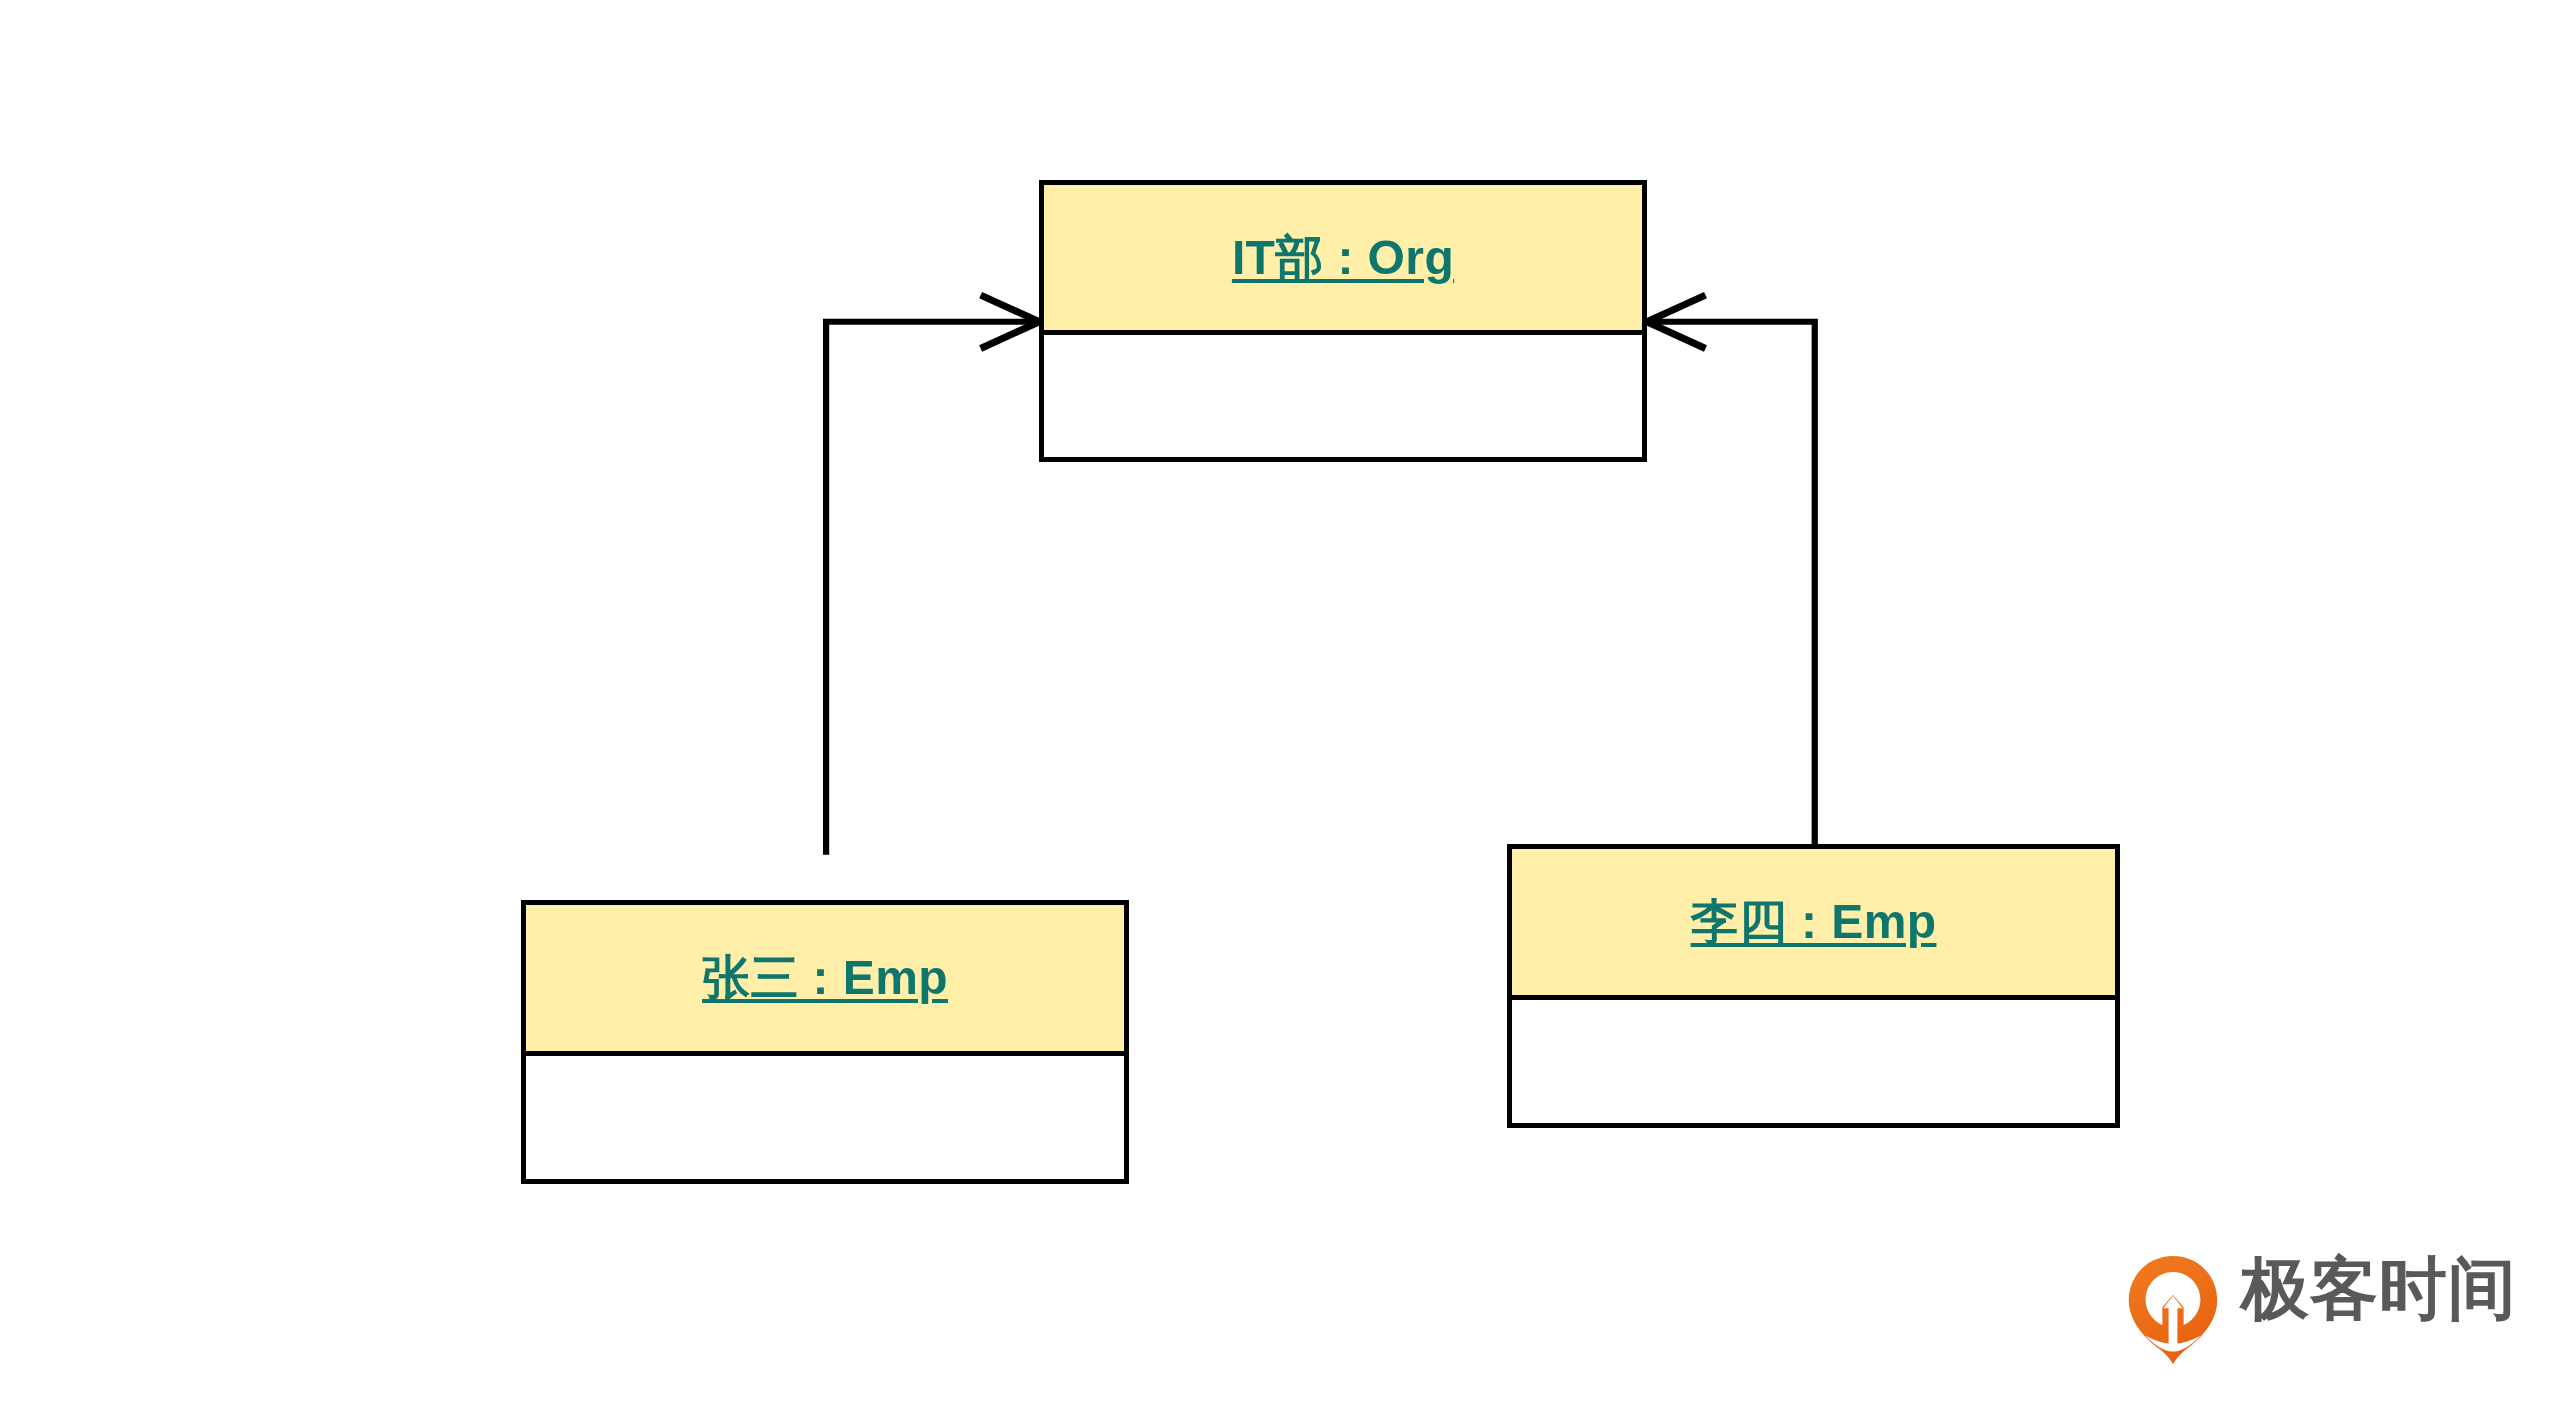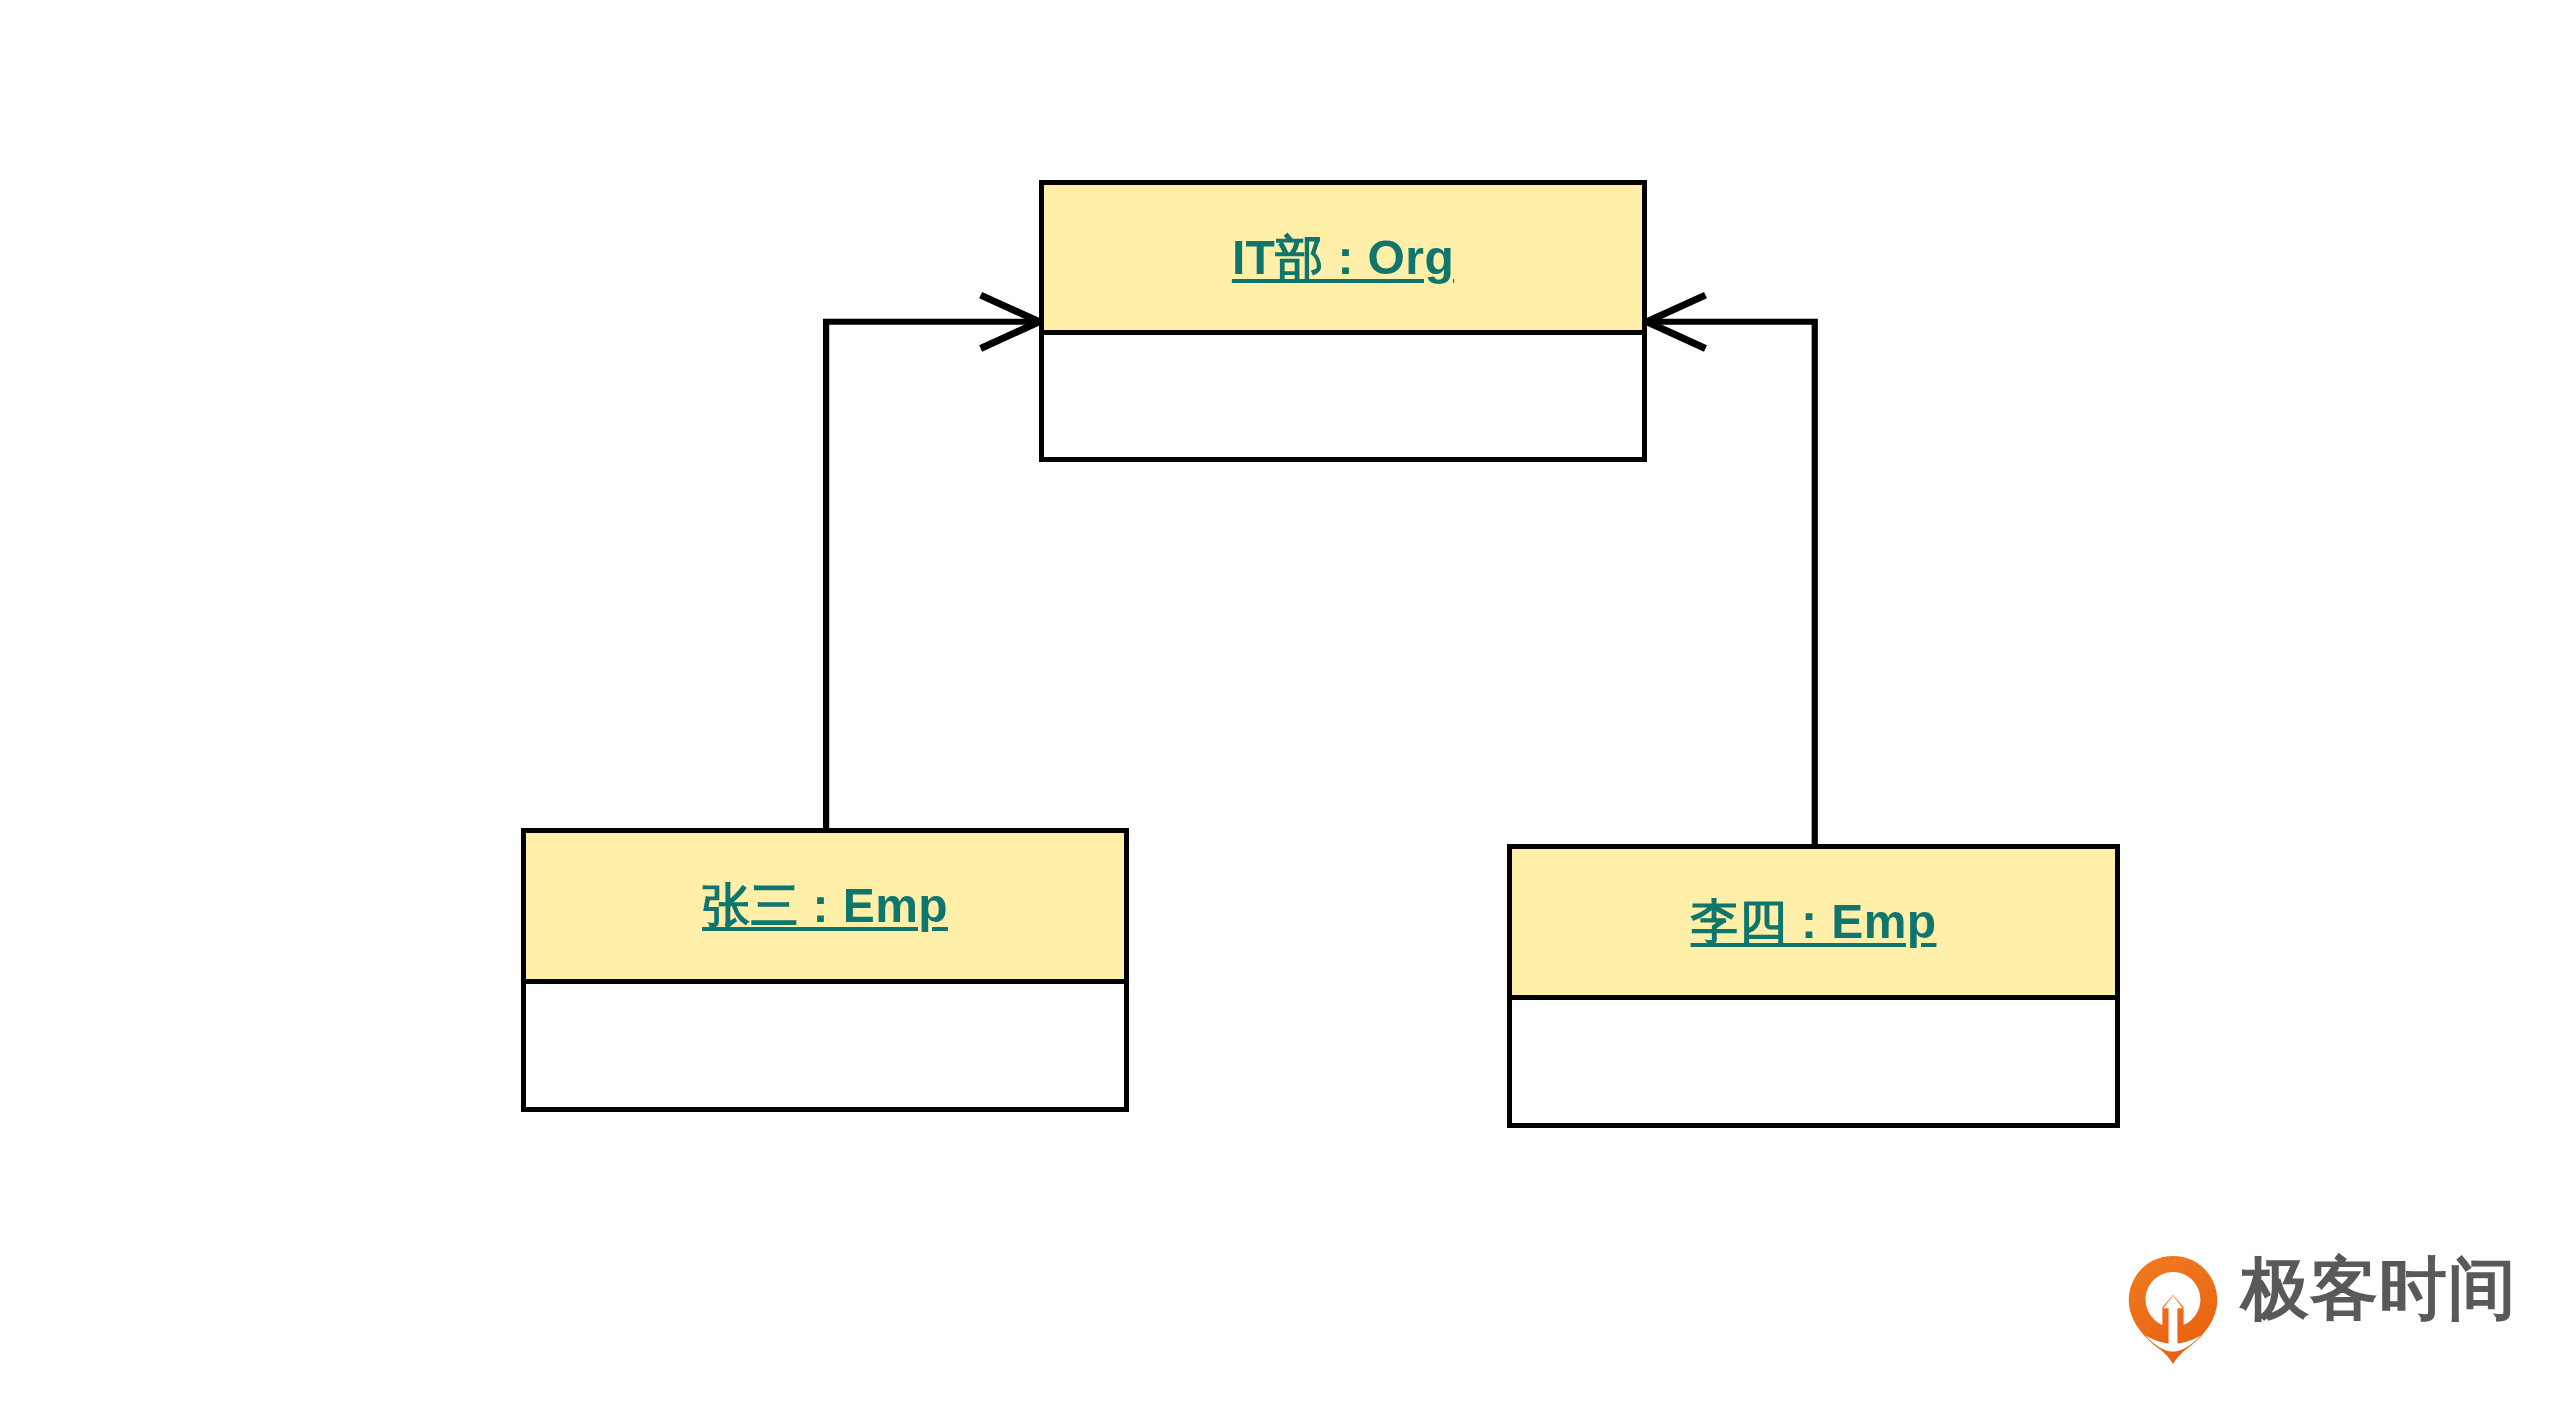--- a/index.html
+++ b/index.html
@@ -55,21 +55,21 @@
     left: 1039px;
     top: 180px;
     width: 608px;
     height: 282px;
   }
   #obj-org .uml-header { height: 150px; }
   #obj-org .uml-header-label { font-size: 48px; }
 
   #obj-emp-zhangsan {
     left: 521px;
-    top: 828px;
+    top: 900px;
     width: 608px;
     height: 284px;
   }
   #obj-emp-zhangsan .uml-header { height: 151px; }
   #obj-emp-zhangsan .uml-header-label { font-size: 48px; }
 
   #obj-emp-lisi {
     left: 1507px;
     top: 844px;
     width: 613px;

